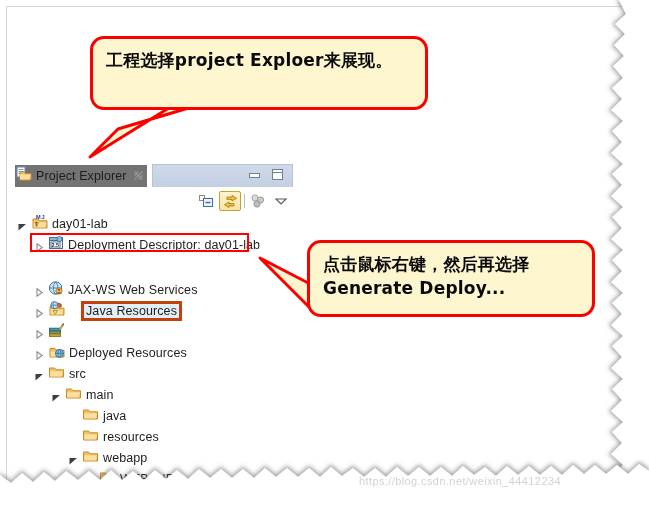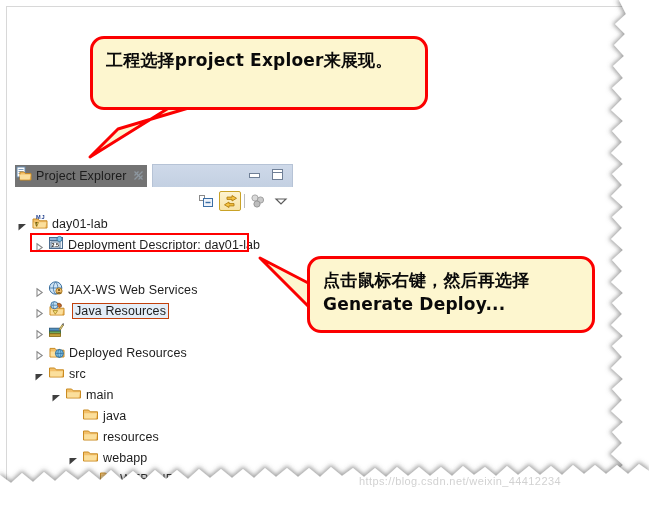--- a/index.html
+++ b/index.html
@@ -140,23 +140,23 @@
   }
   .twisty.none { visibility: hidden; }
   .row .ricon { margin-right: 4px; display: block; flex: 0 0 auto; }
   .row .rlabel {
     font-size: 12.5px;
     color: #1d1d1d;
     letter-spacing: .1px;
   }
   .row.selected .rlabel {
     background: #e4eef8;
-    border: 1px solid #c2410c;
+    border: 3px solid #c2410c;
     padding: 0 2px;
-    margin: -1px 3px;
+    margin: -1px 12px;
   }
   .row.boxed::after {
     content: "";
     position: absolute;
     left: 13px;
     top: -1px;
     right: auto;
     width: 219px;
     height: 19px;
     border: 2px solid #ff0000;
@@ -176,21 +176,21 @@
     font-family: "DejaVu Sans", "Liberation Sans", sans-serif;
     font-size: 17px;
     font-weight: bold;
     color: #0a0a0a;
     line-height: 1.42;
     padding: 9px 12px 8px 13px;
     display: block;
     letter-spacing: .2px;
   }
   #callout-1 { left: 90px; top: 36px; width: 338px; height: 74px; }
-  #callout-2 { left: 307px; top: 256px; width: 288px; height: 77px; }
+  #callout-2 { left: 307px; top: 240px; width: 288px; height: 77px; }
 
   .tail { position: absolute; z-index: 5; pointer-events: none; }
   #tail-1 { left: 60px; top: 95px; }
   #tail-2 { left: 252px; top: 250px; }
 
   
   #watermark {
     position: absolute;
     left: 352px;
     top: 468px;

